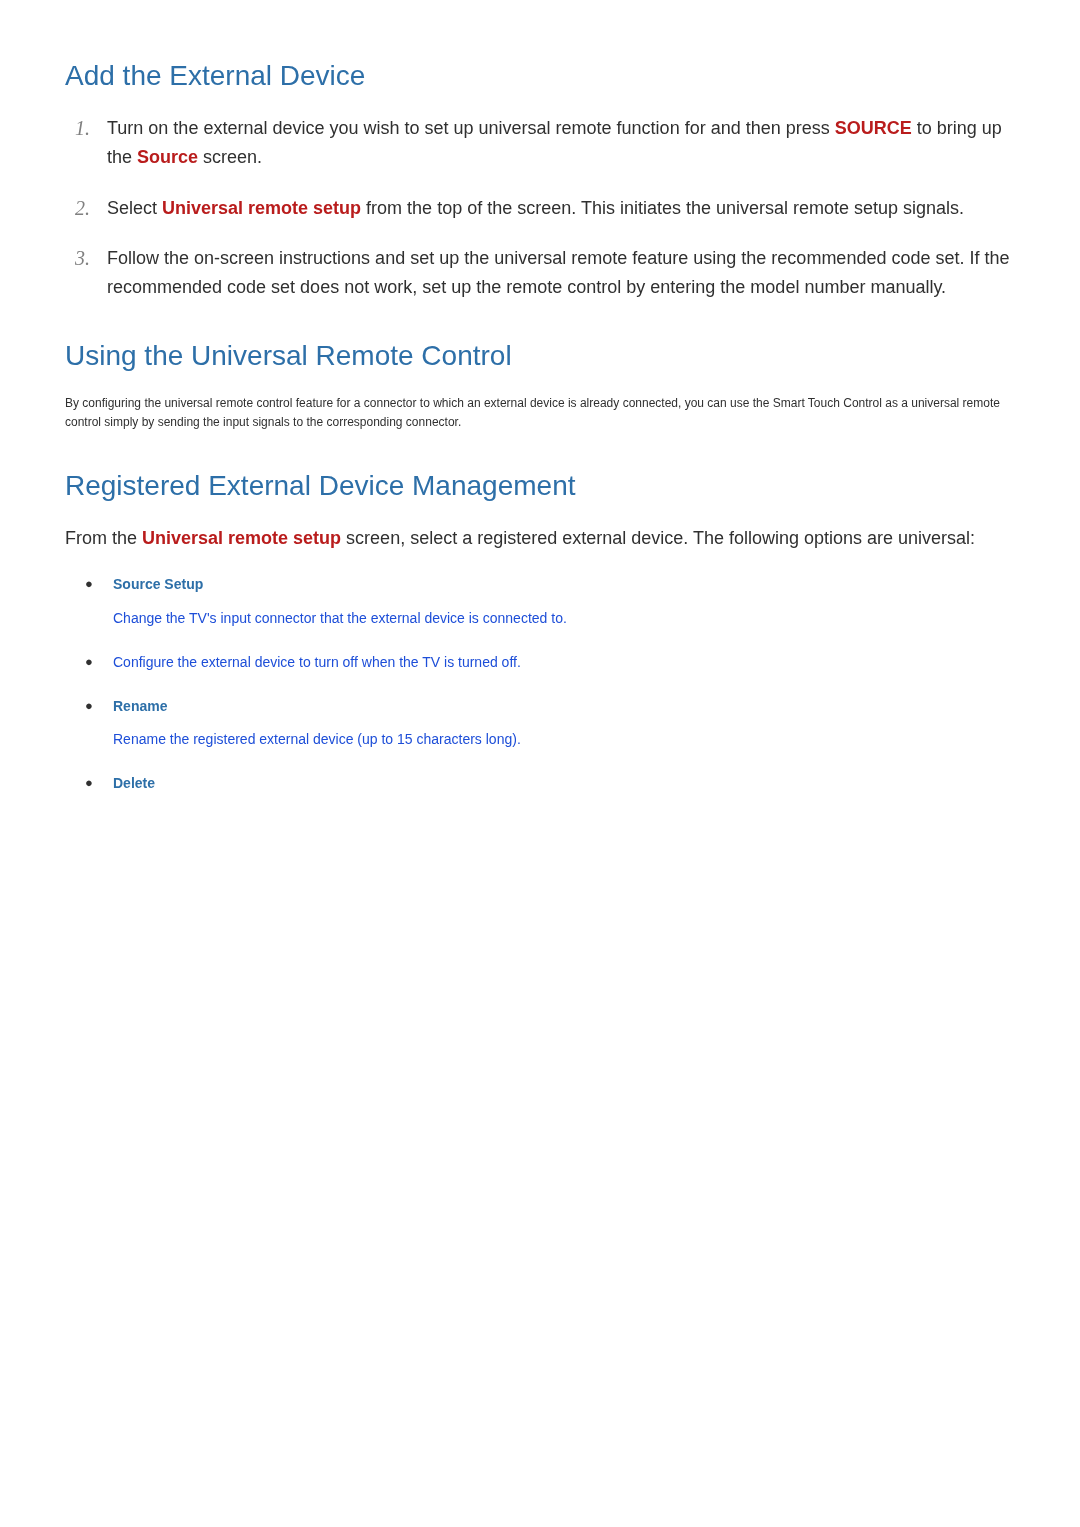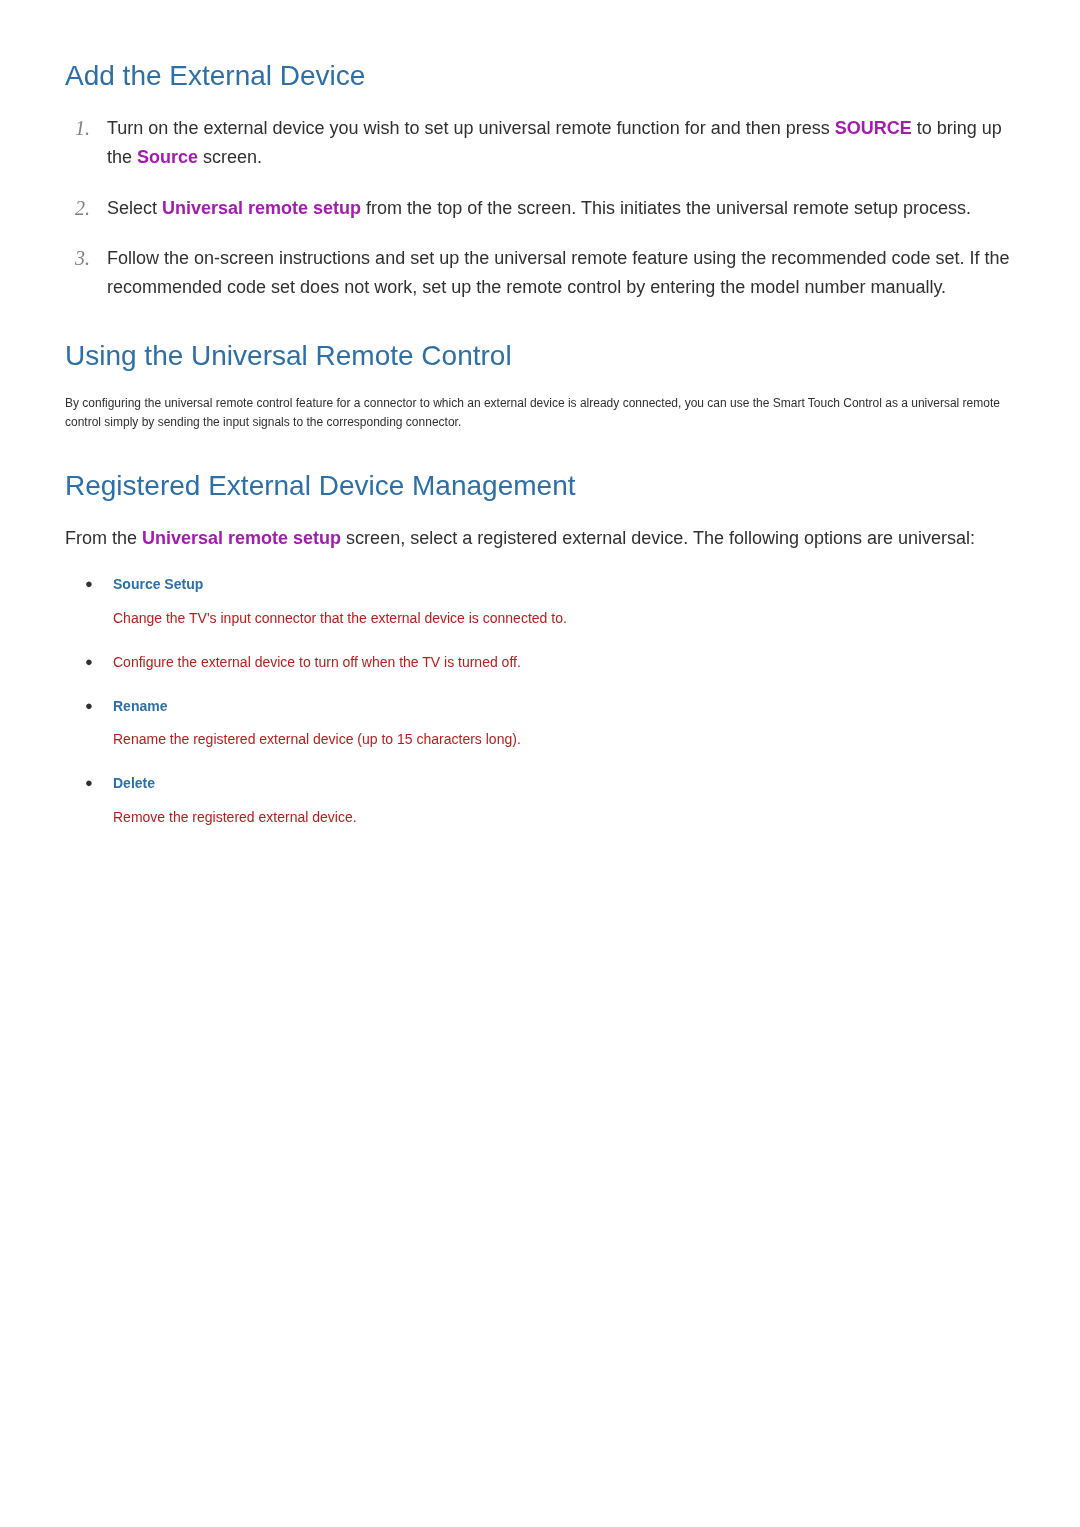--- a/index.html
+++ b/index.html
@@ -42,21 +42,21 @@
       font-size: 20px;
       color: #808080;
     }
     .paragraph {
       font-size: 12px;
       line-height: 1.6;
       color: #303030;
       margin-bottom: 38px;
     }
     .blue-bold {
-      color: #a21caf;
+      color: #b91c1c;
       font-weight: 600;
     }
     .section {
       margin-bottom: 38px;
     }
     .bullet-list {
       list-style: none;
       margin-left: 20px;
     }
     .bullet-list li {
@@ -76,42 +76,42 @@
       color: #303030;
     }
     .bullet-title {
       color: #2d6fa8;
       font-weight: 600;
       display: block;
       margin-bottom: 10px;
     }
     .bullet-desc {
       display: block;
-      color: #b91c1c;
+      color: #1d4ed8;
     }
     .intro-para {
       font-size: 18px;
       line-height: 1.6;
       color: #303030;
       margin-bottom: 20px;
     }
   </style>
 </head>
 <body>
 
 <div class="section">
   <h2 class="heading-1">Add the External Device</h2>
   <ol class="ordered-list">
     <li>
       <span class="num">1.</span>
       <span><span>Turn on the external device you wish to set up universal remote function for and then press </span><span class="blue-bold">SOURCE</span><span> to bring up the </span><span class="blue-bold">Source</span><span> screen.</span></span>
     </li>
     <li>
       <span class="num">2.</span>
-      <span><span>Select </span><span class="blue-bold">Universal remote setup</span><span> from the top of the screen. This initiates the universal remote setup process.</span></span>
+      <span><span>Select </span><span class="blue-bold">Universal remote setup</span><span> from the top of the screen. This initiates the universal remote setup signals.</span></span>
     </li>
     <li>
       <span class="num">3.</span>
       <span>Follow the on-screen instructions and set up the universal remote feature using the recommended code set. If the recommended code set does not work, set up the remote control by entering the model number manually.</span>
     </li>
   </ol>
 </div>
 
 <div class="section">
   <h2 class="heading-1">Using the Universal Remote Control</h2>
@@ -128,16 +128,15 @@
     </li>
     <li>
       <span class="bullet-desc">Configure the external device to turn off when the TV is turned off.</span>
     </li>
     <li>
       <span class="bullet-title">Rename</span>
       <span class="bullet-desc">Rename the registered external device (up to 15 characters long).</span>
     </li>
     <li>
       <span class="bullet-title">Delete</span>
-      <span class="bullet-desc">Remove the registered external device.</span>
     </li>
   </ul>
 </div>
 
 </body></html>

